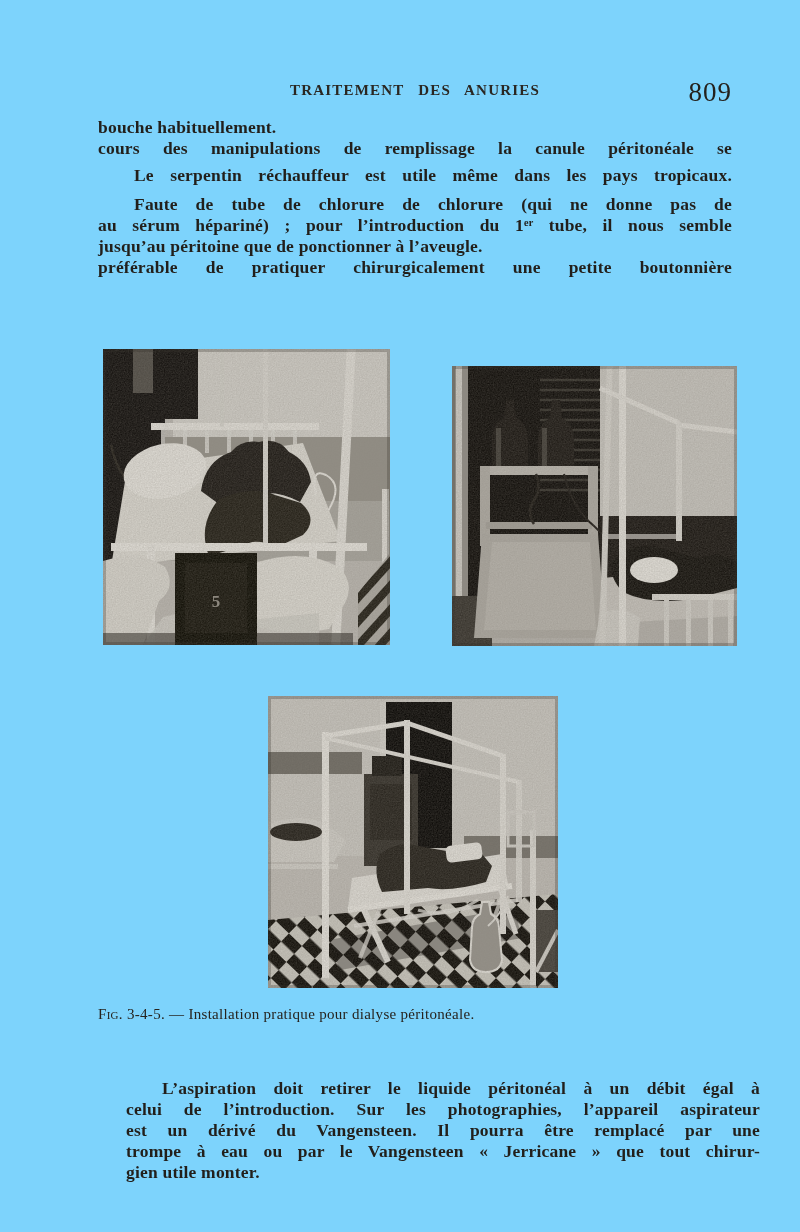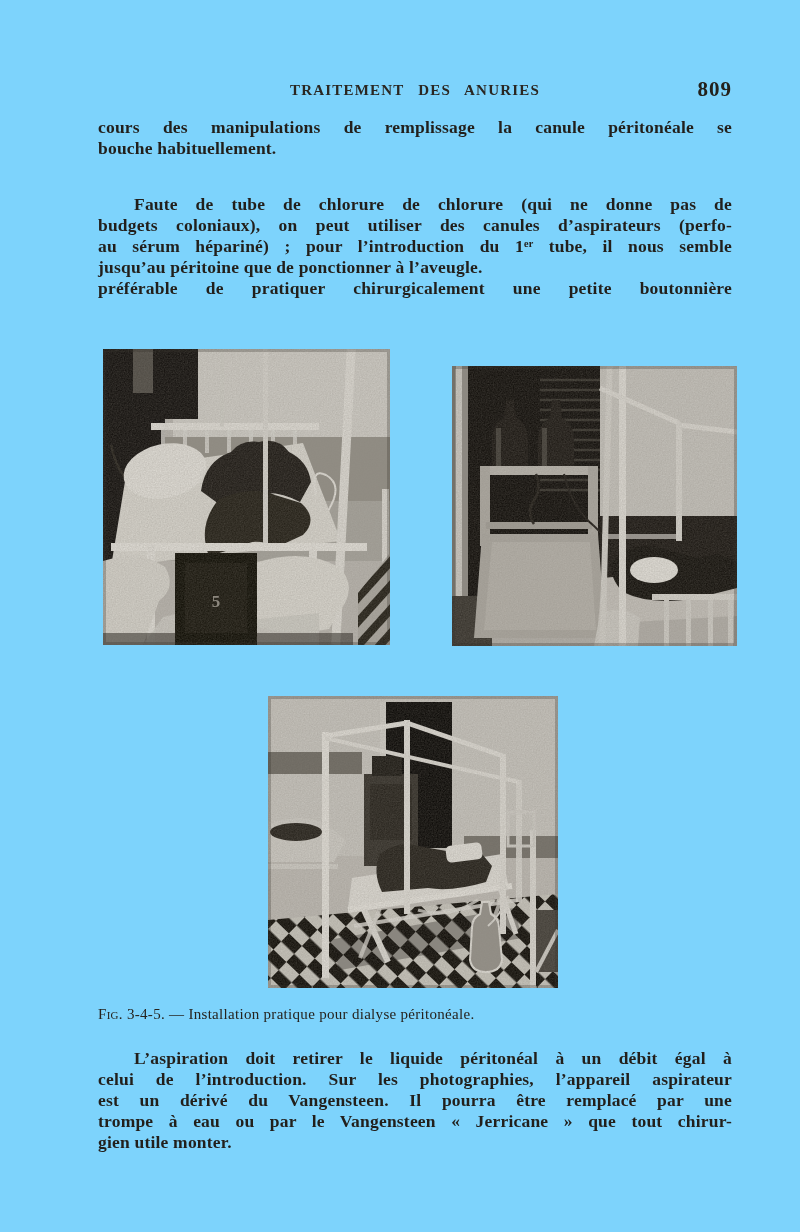--- a/index.html
+++ b/index.html
@@ -6,29 +6,29 @@
   .page{
     position:relative;width:800px;height:1232px;margin:0 auto;
     background:#7dd3fc;overflow:hidden;
     font-family:"Liberation Serif","DejaVu Serif",serif;
     color:#211e1a;
   }
   
   .running-head{position:absolute;left:98px;top:82px;width:634px;height:24px;}
   .head-title{display:block;text-align:center;font-weight:bold;font-size:15px;
     letter-spacing:1.2px;word-spacing:9px;color:#2a2722;}
-  .page-number{position:absolute;right:0;top:-5px;font-size:21px;font-weight:bold;
+  .page-number{position:absolute;right:0;top:-5px;font-size:27px;font-weight:normal;
     letter-spacing:1px;color:#24211c;}
   
   .para{position:absolute;left:98px;width:634px;margin:0;
     font-size:17.5px;line-height:21px;font-weight:bold;letter-spacing:.2px;color:#221f1b;}
   .line{display:block;text-align:justify;text-align-last:justify;white-space:normal;}
   .line.last{text-align-last:left;}
   .line.indent{text-indent:36px;}
-  #p1{top:117px;} #p2{top:165px;} #p3{top:194px;} #p4{top:1048px;}
+  #p1{top:117px;} #p2{top:165px;} #p3{top:194px;} #p4{top:1078px;margin-left:28px;}
   
   .caption{position:absolute;left:98px;top:1006px;width:634px;text-align:left;
     font-size:15px;font-weight:normal;letter-spacing:.3px;color:#26231e;}
   .caption-label{font-variant:small-caps;}
   
   .photo{position:absolute;overflow:hidden;background:#b0aca5;}
   #photo-left{left:103px;top:349px;width:287px;height:296px;}
   #photo-right{left:452px;top:366px;width:285px;height:280px;}
   #photo-bottom{left:268px;top:696px;width:290px;height:292px;}
   .photo svg{display:block;width:100%;height:100%;}
@@ -56,28 +56,30 @@
 </svg>
 
 <div class="page">
 
   <header class="running-head">
     <span class="head-title">TRAITEMENT DES ANURIES</span>
     <span class="page-number">809</span>
   </header>
 
   <div class="para" id="p1">
+    <span class="line last">bouche habituellement.</span>
     <span class="line">cours des manipulations de remplissage la canule péritonéale se</span>
-    <span class="line last">bouche habituellement.</span>
-  </div>
-
+  </div>
+
+  <div class="para" id="p2">
+    <span class="line indent">Le serpentin réchauffeur est utile même dans les pays tropicaux.</span>
+  </div>
 
   <div class="para" id="p3">
     <span class="line indent">Faute de tube de chlorure de chlorure (qui ne donne pas de</span>
-    <span class="line">budgets coloniaux), on peut utiliser des canules d’aspirateurs (perfo-</span>
     <span class="line">au sérum hépariné) ; pour l’introduction du 1ᵉʳ tube, il nous semble</span>
     <span class="line last">jusqu’au péritoine que de ponctionner à l’aveugle.</span>
     <span class="line">préférable de pratiquer chirurgicalement une petite boutonnière</span>
   </div>
 
   <div class="photo" id="photo-left">
     <svg viewBox="0 0 287 296" preserveAspectRatio="none">
       <g>
         <rect width="287" height="296" fill="#b4b0a9"></rect>
         <rect x="70" width="217" height="88" fill="#c9c6bf"></rect>

